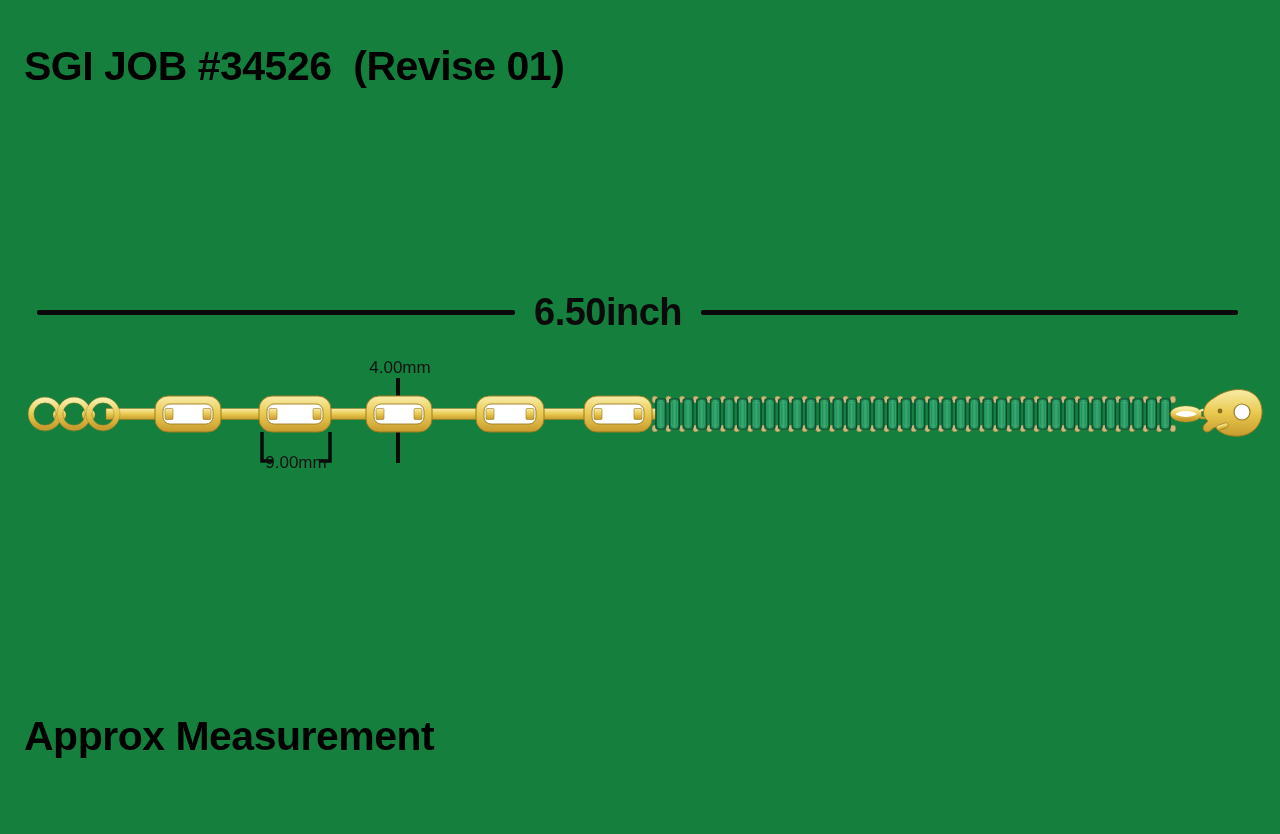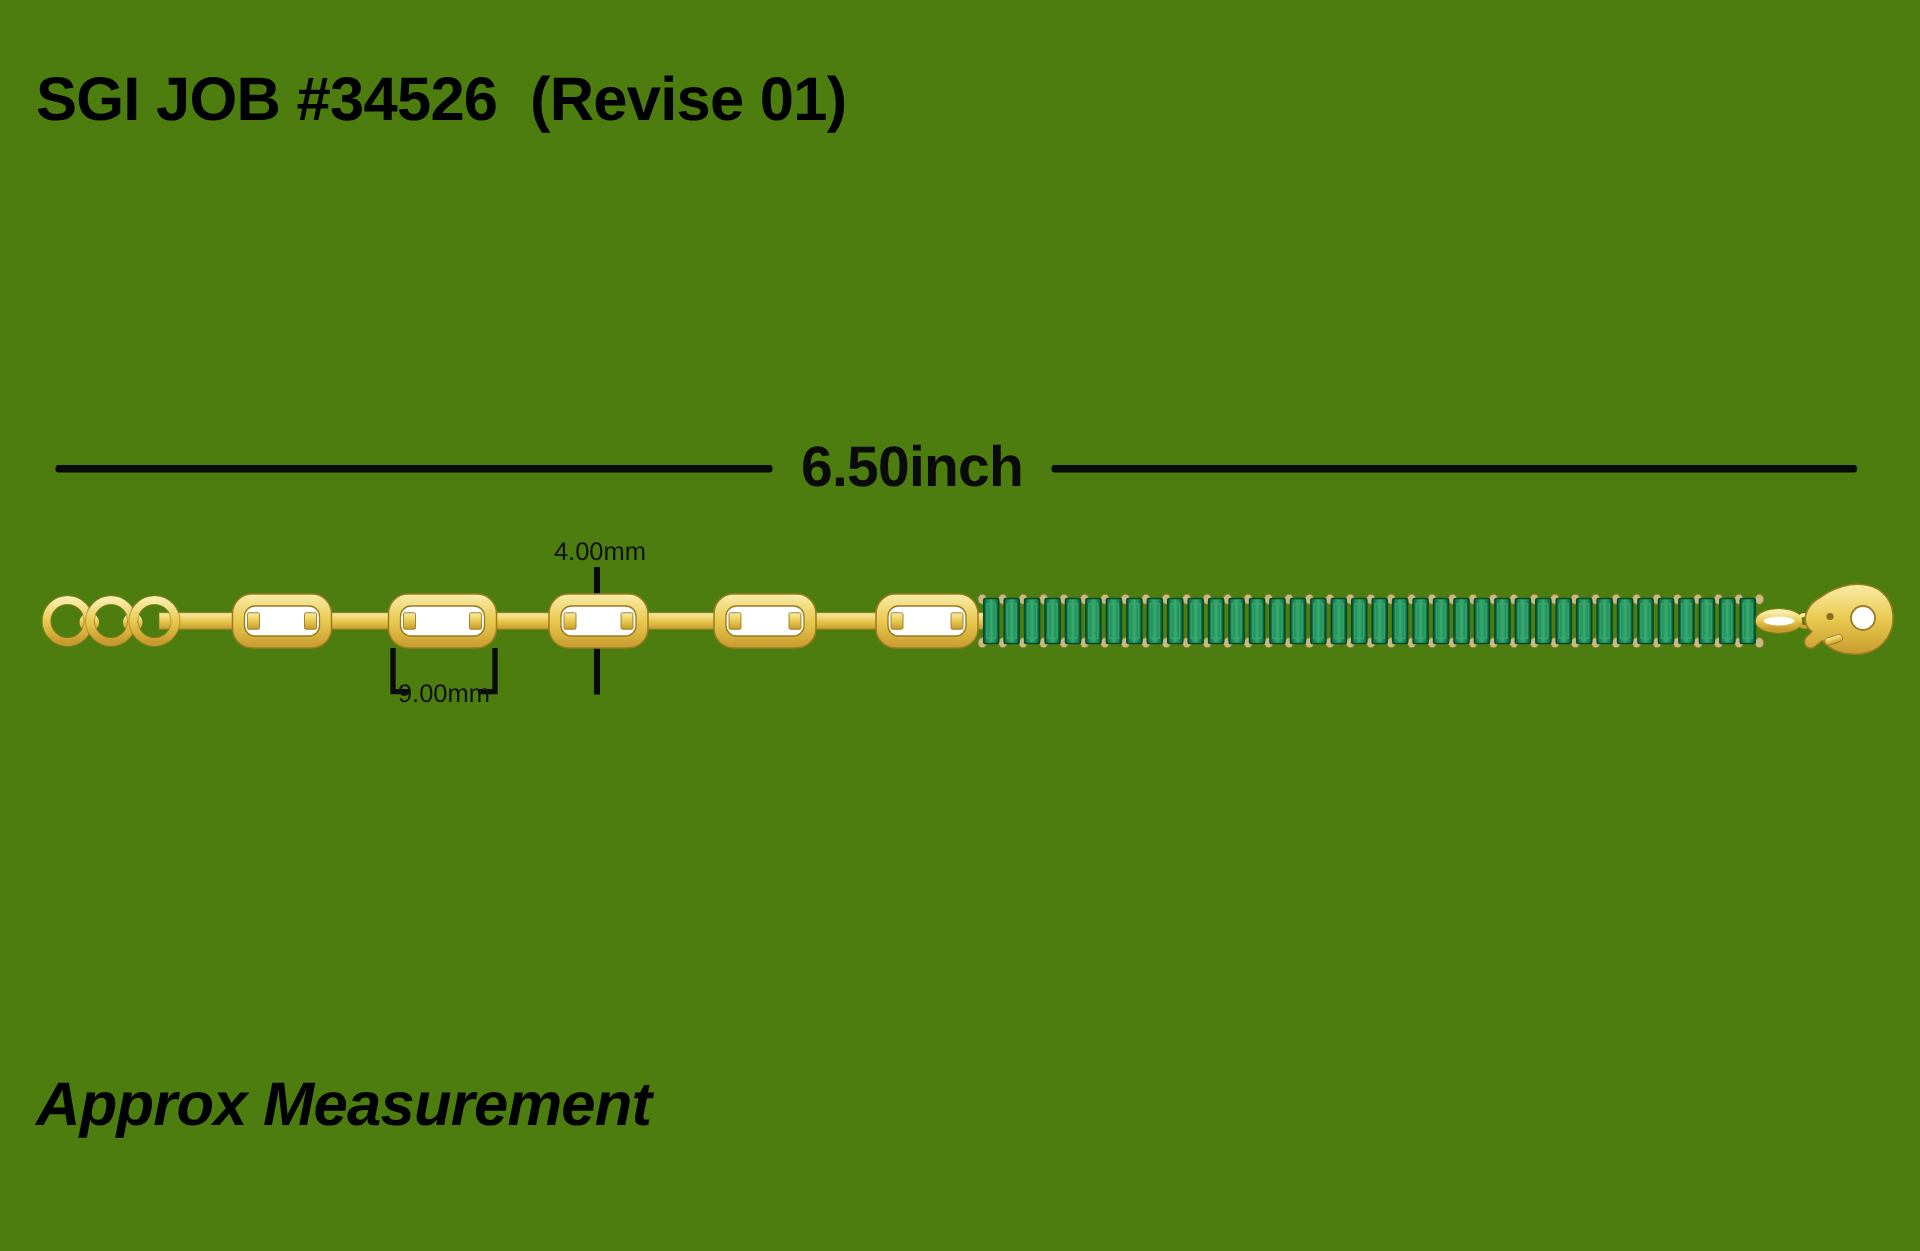--- a/index.html
+++ b/index.html
@@ -1,19 +1,19 @@
 <!DOCTYPE html>
 <html><head>
 <meta charset="utf-8">
 <style>
   html, body { margin: 0; padding: 0; background: #ffffff; }
   body { width: 1280px; height: 834px; font-family: "Liberation Sans", sans-serif; }
   .page {
     position: relative; width: 1280px; height: 834px;
-    background: #4d7c0f; overflow: hidden;
+    background: #15803d; overflow: hidden;
   }
   .title {
     position: absolute; left: 24px; top: 44px;
     font-size: 41px; font-weight: 700; color: #000;
     letter-spacing: -0.5px; white-space: pre; line-height: 1.1;
   }
   .dim-row {
     position: absolute; left: 37px; top: 293px; width: 1201px;
     display: flex; align-items: center;
   }
@@ -21,21 +21,21 @@
   .dim-line.left { width: 478px; }
   .dim-line.right { flex: 1; }
   .dim-label {
     font-size: 38px; font-weight: 700; color: #0a0a0a;
     margin: 0 19px; letter-spacing: -0.5px; line-height: 1; white-space: pre;
   }
   .bracelet-svg { position: absolute; left: 0; top: 350px; }
   .footer {
     position: absolute; left: 24px; top: 714px;
     font-size: 41px; font-weight: 700; color: #000;
-    letter-spacing: -0.5px; line-height: 1.1; font-style: italic;
+    letter-spacing: -0.5px; line-height: 1.1;
   }
   svg text { font-family: "Liberation Sans", sans-serif; }
 </style>
 </head>
 <body>
 
 <div class="page">
 
   <div class="title">SGI JOB #34526  (Revise 01)</div>
 

